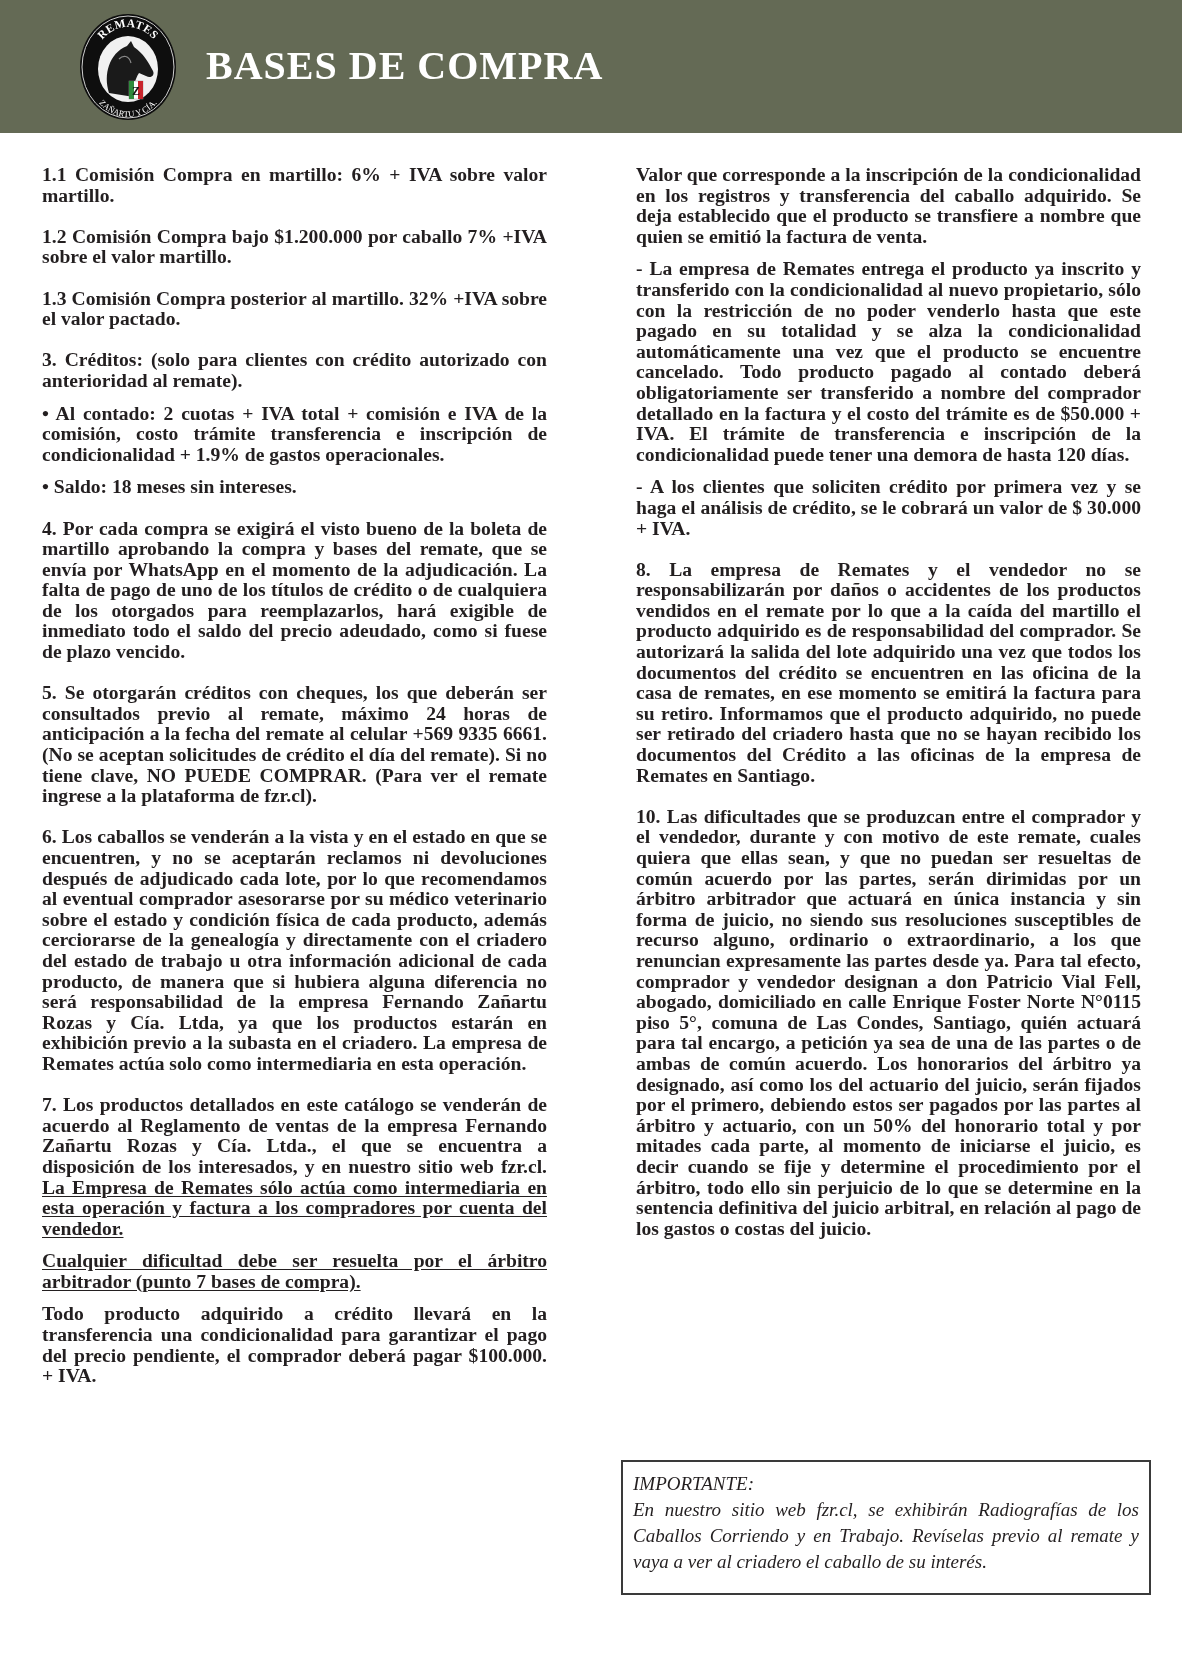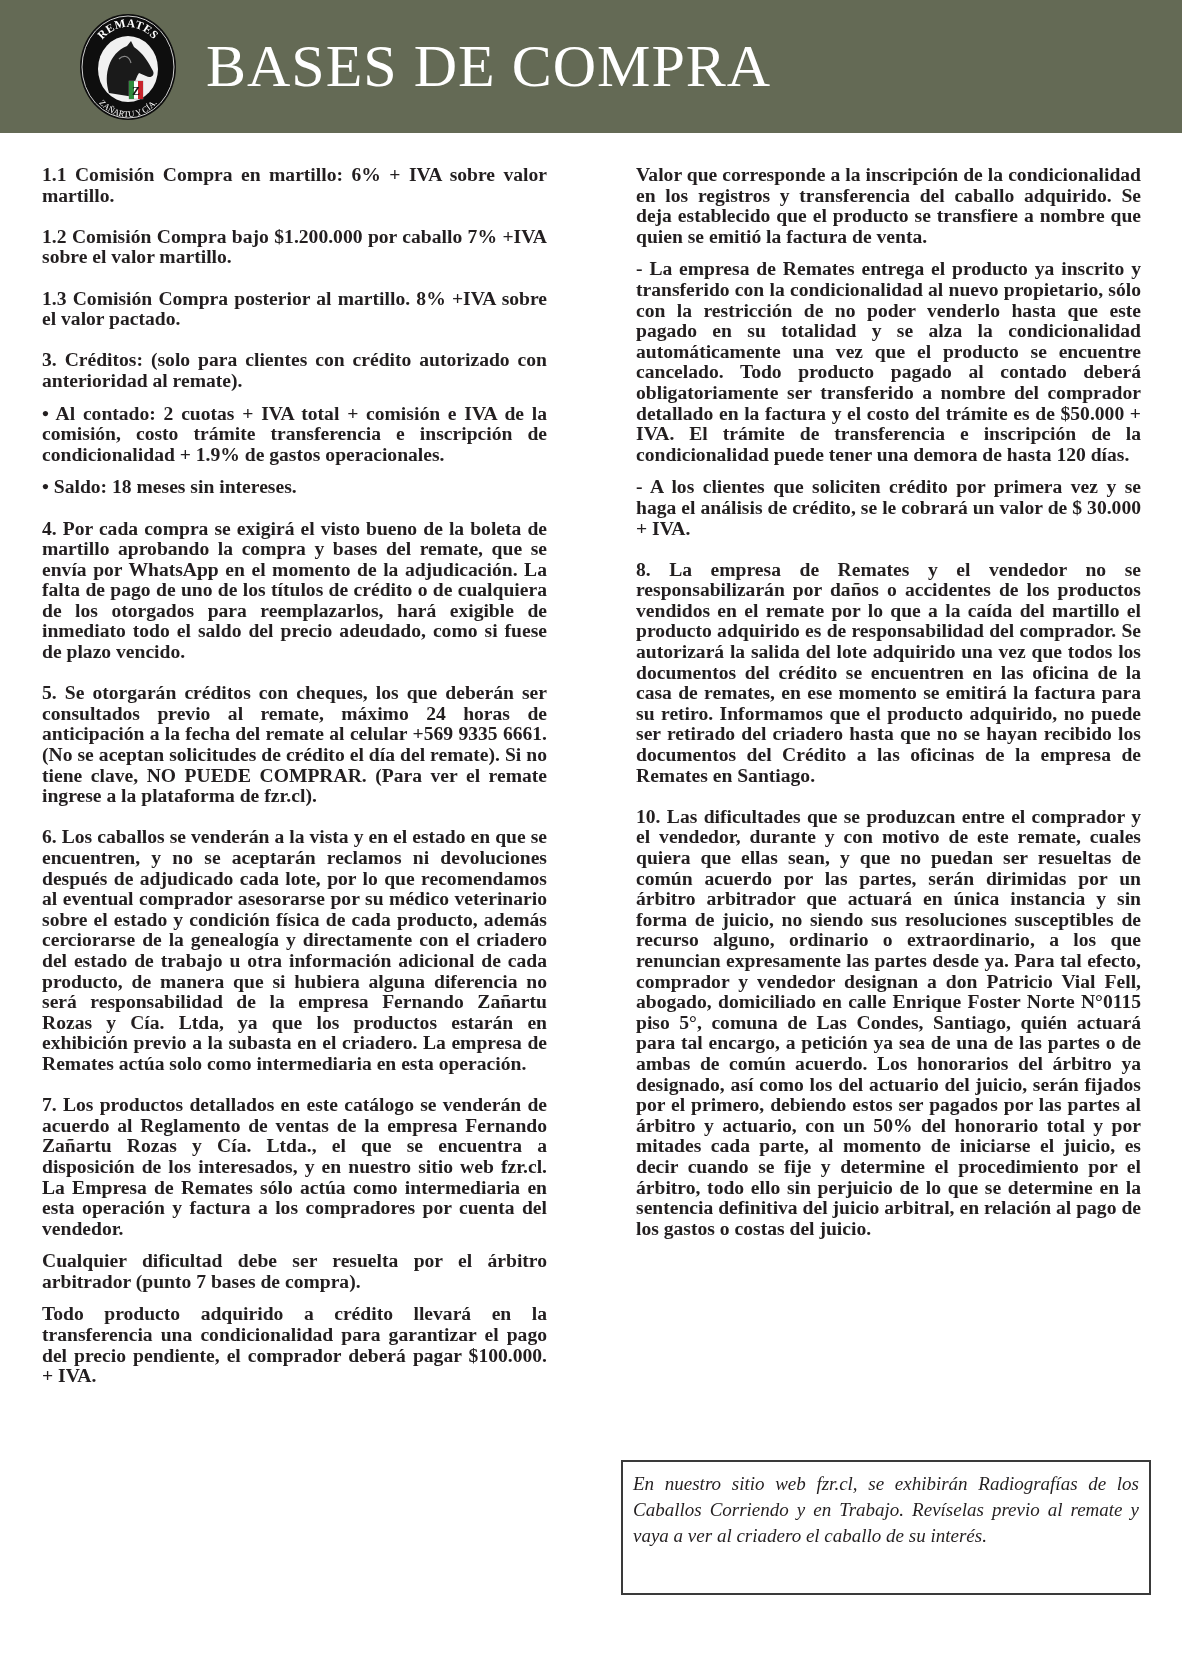--- a/index.html
+++ b/index.html
@@ -10,34 +10,34 @@
     position: absolute; left: 0; top: 0; width: 1182px; height: 133px;
     background: #646a55;
   }
   .logo {
     position: absolute; left: 79px; top: 13px; width: 98px; height: 108px;
   }
   .logo svg { width: 100%; height: 100%; display: block; }
   .title {
     position: absolute; left: 206px; top: 40px;
     font-family: "Liberation Serif", "DejaVu Serif", serif;
-    font-size: 60px; font-weight: normal; letter-spacing: 1px;
+    font-size: 40px; font-weight: bold; letter-spacing: 1px;
     color: #ffffff; line-height: 52px;
   }
 
   .col {
     position: absolute; top: 153px; width: 529px;
     font-size: 19.6px; line-height: 20.6px; font-weight: bold;
     text-align: justify;
   }
   .col-left { left: 30px; }
   .col-right { left: 624px; }
   .para { margin-bottom: 20.6px; }
   .para p { margin: 12px; }
-  .u { text-underline-offset: 2px; }
+  .u { text-decoration: underline; text-underline-offset: 2px; }
 
   .notice {
     position: absolute; left: 621px; top: 1460px; width: 530px; height: 135px;
     border: 2px solid #3a3a3a; padding: 9px 10px 0 10px;
     font-style: italic; font-weight: normal; font-size: 19px; line-height: 26px;
     text-align: justify;
   }
   .notice-title { display: block; }
 </style>
 </head>
@@ -71,21 +71,21 @@
 </div>
 
 <div class="col col-left">
   <div class="para">
     <p>1.1 Comisión Compra en martillo: 6% + IVA sobre valor martillo.</p>
   </div>
   <div class="para">
     <p>1.2 Comisión Compra bajo $1.200.000 por caballo 7% +IVA sobre el valor martillo.</p>
   </div>
   <div class="para">
-    <p>1.3 Comisión Compra posterior al martillo. 8% +IVA sobre el valor pactado.</p>
+    <p>1.3 Comisión Compra posterior al martillo. 32% +IVA sobre el valor pactado.</p>
   </div>
   <div class="para">
     <p>3. Créditos: (solo para clientes con crédito autorizado con anterioridad al remate).</p>
     <p>• Al contado: 2 cuotas + IVA total + comisión e IVA de la comisión, costo trámite transferencia e inscripción de condicionalidad + 1.9% de gastos operacionales.</p>
     <p>• Saldo: 18 meses sin intereses.</p>
   </div>
   <div class="para">
     <p>4. Por cada compra se exigirá el visto bueno de la boleta de martillo aprobando la compra y bases del remate, que se envía por WhatsApp en el momento de la adjudicación. La falta de pago de uno de los títulos de crédito o de cualquiera de los otorgados para reemplazarlos, hará exigible de inmediato todo el saldo del precio adeudado, como si fuese de plazo vencido.</p>
   </div>
   <div class="para">
@@ -109,14 +109,15 @@
   </div>
   <div class="para">
     <p>8. La empresa de Remates y el vendedor no se responsabilizarán por daños o accidentes de los productos vendidos en el remate por lo que a la caída del martillo el producto adquirido es de responsabilidad del comprador. Se autorizará la salida del lote adquirido una vez que todos los documentos del crédito se encuentren en las oficina de la casa de remates, en ese momento se emitirá la factura para su retiro. Informamos que el producto adquirido, no puede ser retirado del criadero hasta que no se hayan recibido los documentos del Crédito a las oficinas de la empresa de Remates en Santiago.</p>
   </div>
   <div class="para">
     <p>10. Las dificultades que se produzcan entre el comprador y el vendedor, durante y con motivo de este remate, cuales quiera que ellas sean, y que no puedan ser resueltas de común acuerdo por las partes, serán dirimidas por un árbitro arbitrador que actuará en única instancia y sin forma de juicio, no siendo sus resoluciones susceptibles de recurso alguno, ordinario o extraordinario, a los que renuncian expresamente las partes desde ya. Para tal efecto, comprador y vendedor designan a don Patricio Vial Fell, abogado, domiciliado en calle Enrique Foster Norte N°0115 piso 5°, comuna de Las Condes, Santiago, quién actuará para tal encargo, a petición ya sea de una de las partes o de ambas de común acuerdo. Los honorarios del árbitro ya designado, así como los del actuario del juicio, serán fijados por el primero, debiendo estos ser pagados por las partes al árbitro y actuario, con un 50% del honorario total y por mitades cada parte, al momento de iniciarse el juicio, es decir cuando se fije y determine el procedimiento por el árbitro, todo ello sin perjuicio de lo que se determine en la sentencia definitiva del juicio arbitral, en relación al pago de los gastos o costas del juicio.</p>
   </div>
 </div>
 
 <div class="notice">
+  <span class="notice-title">IMPORTANTE:</span>
   <span>En nuestro sitio web fzr.cl, se exhibirán Radiografías de los Caballos Corriendo y en Trabajo. Revíselas previo al remate y vaya a ver al criadero el caballo de su interés.</span>
 </div>
 
 </body></html>

